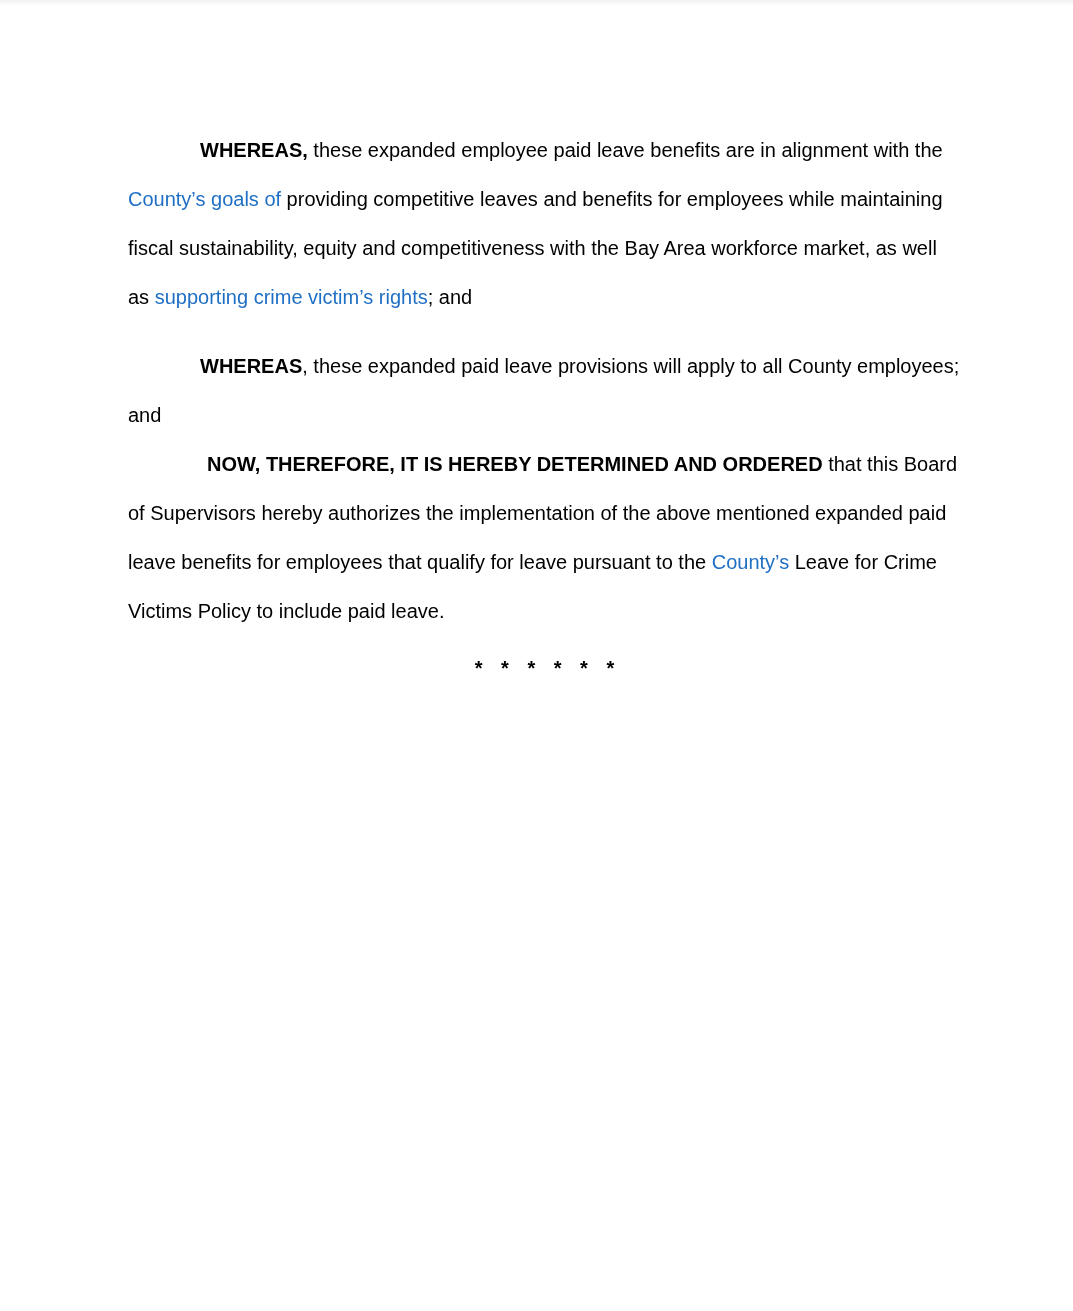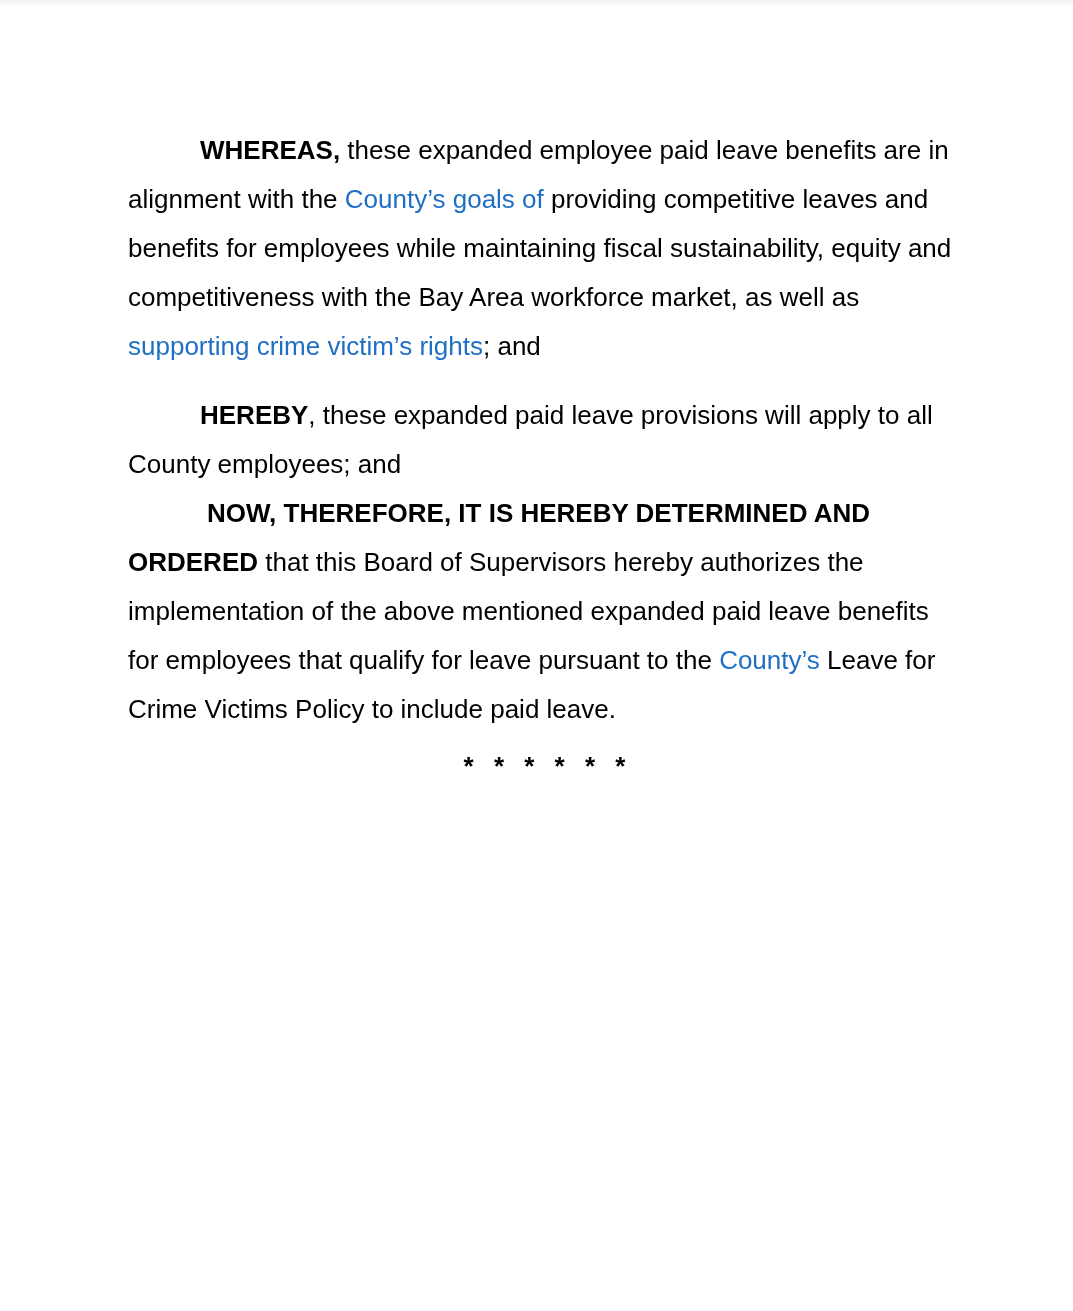--- a/index.html
+++ b/index.html
@@ -20,21 +20,21 @@
     width: 100%;
     height: 6px;
     background: linear-gradient(to bottom, #f1f1f3, rgba(255,255,255,0));
   }
   .doc-body {
     position: absolute;
     left: 128px;
     top: 126px;
     width: 833px;
     font-family: "Liberation Sans", sans-serif;
-    font-size: 26px;
+    font-size: 20px;
     line-height: 49px;
     color: #000000;
     text-align: left;
   }
   .paragraph {
     margin: 0;
     text-indent: 72px;
   }
   .paragraph.gap-before {
     margin-top: 20px;
@@ -55,19 +55,19 @@
 </style>
 </head>
 <body style="background: rgb(255, 255, 255);">
 
 <div class="page">
   <div class="page-top-edge"></div>
 
   <div class="doc-body">
     <p class="paragraph"><span class="seg-bold">WHEREAS,</span><span class="seg-normal"> these expanded employee paid leave benefits are in alignment with the </span><span class="seg-inserted">County’s goals of</span><span class="seg-normal"> providing competitive leaves and benefits for employees while maintaining fiscal sustainability, equity and competitiveness with the Bay Area workforce market, as well as </span><span class="seg-inserted">supporting crime victim’s rights</span><span class="seg-normal">; and</span></p>
 
-    <p class="paragraph gap-before"><span class="seg-bold">HEREBY</span><span class="seg-normal">, these expanded paid leave provisions will apply to all County employees; and</span></p>
+    <p class="paragraph gap-before"><span class="seg-bold">WHEREAS</span><span class="seg-normal">, these expanded paid leave provisions will apply to all County employees; and</span></p>
 
     <p class="paragraph indent-extra"><span class="seg-bold">NOW, THEREFORE, IT IS HEREBY DETERMINED AND ORDERED</span><span class="seg-normal"> that this Board of Supervisors hereby authorizes the implementation of the above mentioned expanded paid leave benefits for employees that qualify for leave pursuant to the </span><span class="seg-inserted">County’s</span><span class="seg-normal"> Leave for Crime Victims Policy to include paid leave.</span></p>
 
     <p class="separator-line">* * * * * *</p>
   </div>
 </div>
 
 </body></html>

